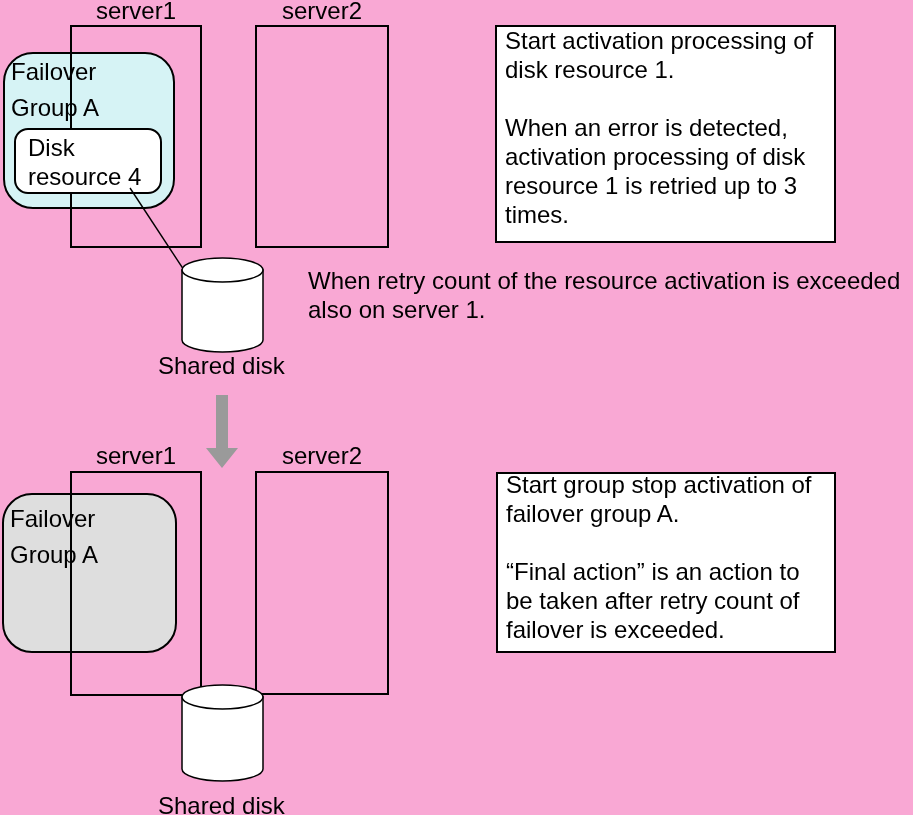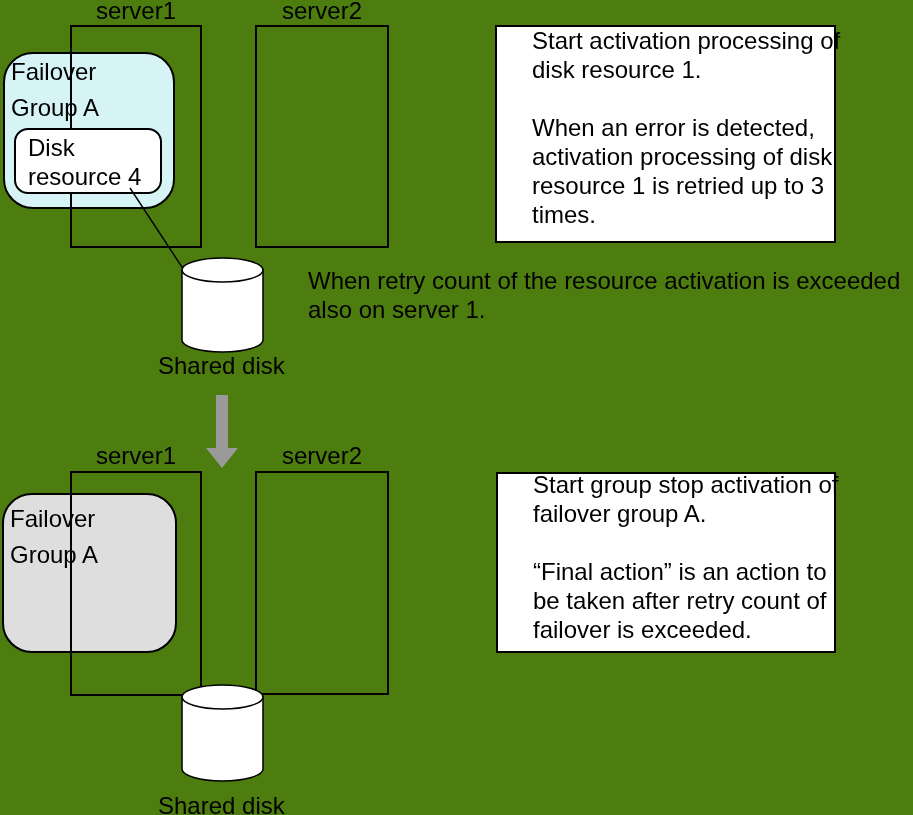--- a/index.html
+++ b/index.html
@@ -1,17 +1,17 @@
 <!DOCTYPE html>
 <html style="--group-active-fill: #d6f3f5; --group-stopped-fill: #dedede; --arrow-gray: #9a9a9a; --line-black: #000000;"><head>
 <meta charset="utf-8">
 <style>
   html,body{margin:0;padding:0;background:#ffffff;}
   #canvas{
-    position:relative;width:913px;height:815px;background:#4d7c0f;
+    position:relative;width:913px;height:815px;background:#f9a8d4;
     font-family:"Liberation Sans","DejaVu Sans",sans-serif;
     color:#000;overflow:hidden;
   }
   .lbl{
     position:absolute;font-size:24px;line-height:29px;white-space:pre;
     color:#000;
   }
   .lbl.center{text-align:center;}
   .group-lbl{line-height:36px;}
   .server-box{
@@ -25,21 +25,21 @@
   .group-rect.active{background:var(--group-active-fill,#d6f3f5);}
   .group-rect.stopped{background:var(--group-stopped-fill,#dedede);}
   .disk-resource{
     position:absolute;border:2px solid #000;border-radius:14px;background:#fff;
     z-index:3;box-sizing:border-box;
   }
   .note-box{
     position:absolute;border:2px solid #000;background:#fff;z-index:2;
     box-sizing:border-box;
   }
-  .note-text{z-index:3;margin-left:27px;}
+  .note-text{z-index:3;}
   .txt{z-index:3;}
   #overlay{position:absolute;left:0;top:0;z-index:5;pointer-events:none;}
 </style>
 </head>
 <body>
 
 <div id="canvas">
 
   <div class="lbl center" style="left:70px;top:-4px;width:132px;">server1</div>
   <div class="lbl center" style="left:255px;top:-4px;width:134px;">server2</div>

